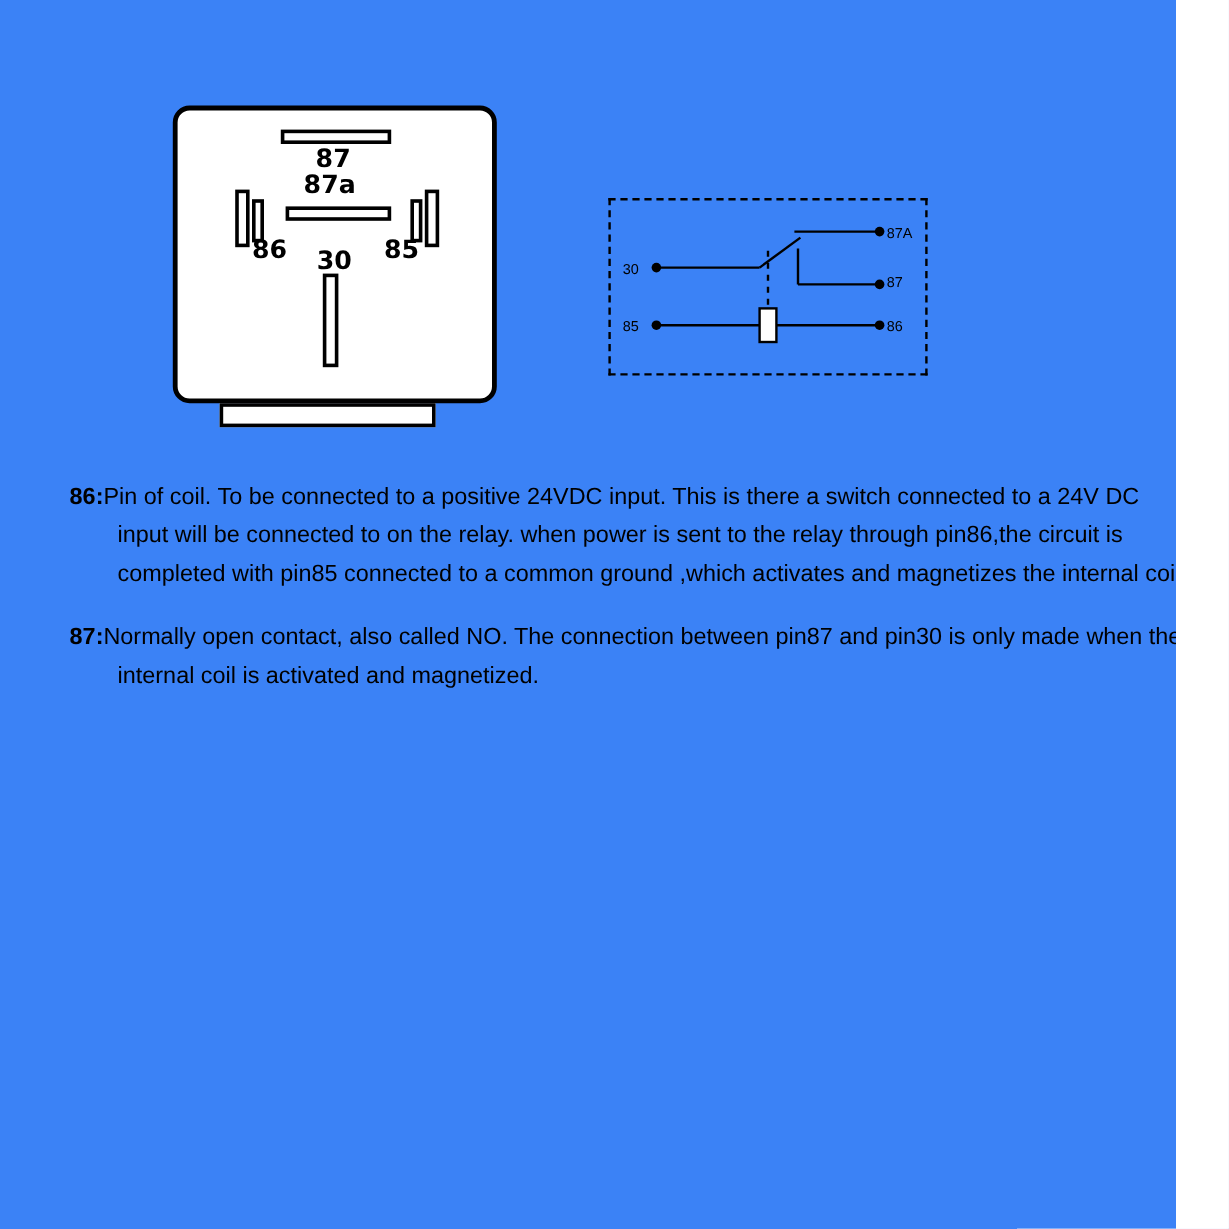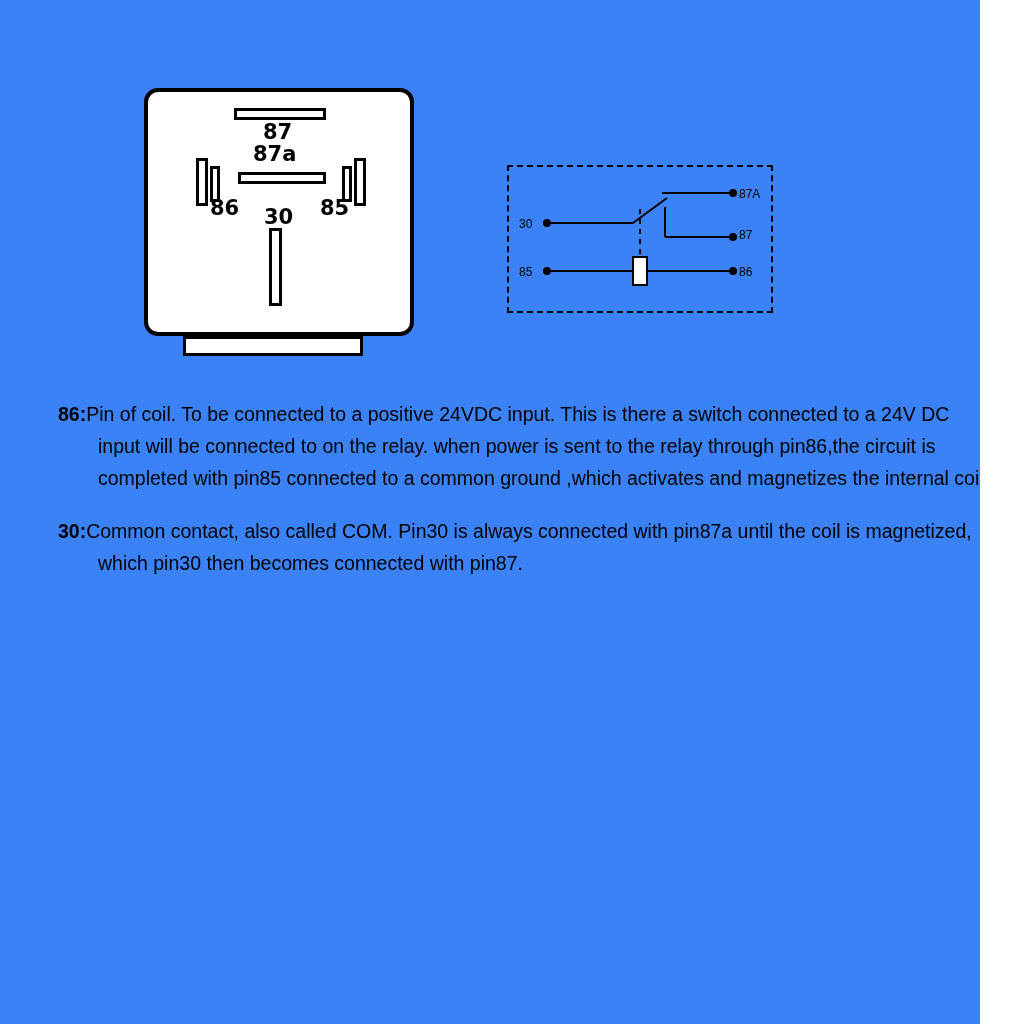--- a/index.html
+++ b/index.html
@@ -186,21 +186,21 @@
   <div id="descriptions">
 
 
     <div class="desc-item">
       <span class="desc-body">
         <span class="desc-pin">86:</span><span class="desc-text">Pin of coil. To be connected to a positive 24VDC input. This is there a switch connected to a 24V DC input will be connected to on the relay. when power is sent  to the relay through pin86,the circuit is completed with pin85 connected to a common ground ,which activates and magnetizes the internal coil.</span>
       </span>
     </div>
 
 
-
     <div class="desc-item">
       <span class="desc-body">
-        <span class="desc-pin">30:</span><span class="desc-text">Common contact, also called COM. Pin30 is always connected with pin87a until the coil is magnetized, which pin30 then becomes connected with pin87.</span>
+        <span class="desc-pin">87:</span><span class="desc-text">Normally open contact, also called NO. The connection between pin87 and pin30 is only made when the internal coil is activated and magnetized.</span>
       </span>
     </div>
 
+
   </div>
 </div>
 
 </body></html>

